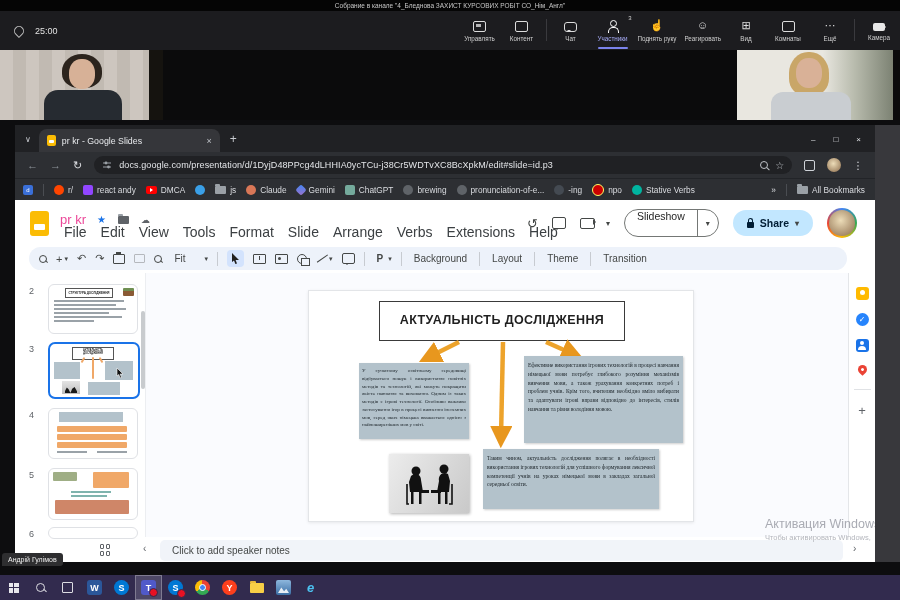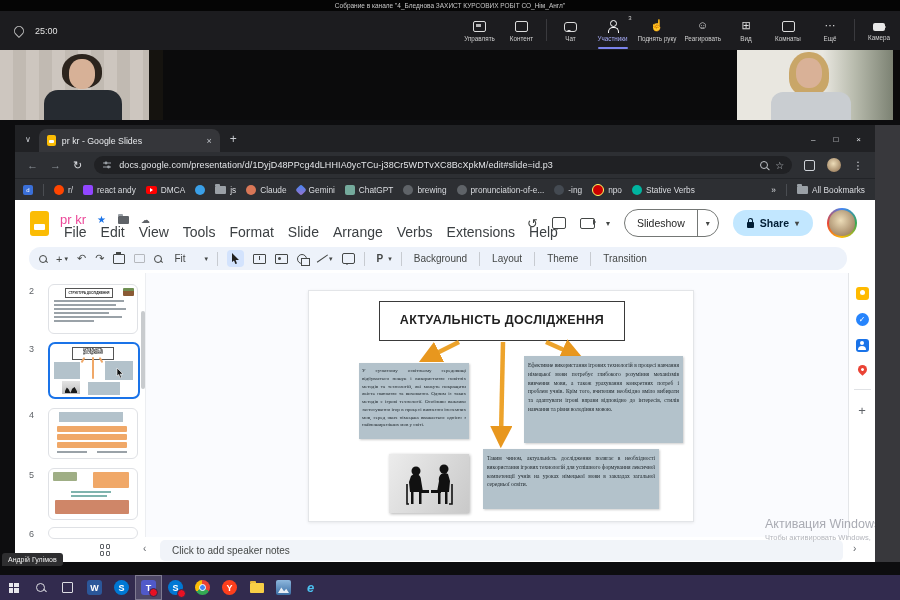--- a/index.html
+++ b/index.html
@@ -99,21 +99,21 @@
   .gs-star{color:#1a73e8;font-size:10px}
   .gs-menubar{position:absolute;left:42px;top:22px;display:flex;font-size:14px;color:#3c4043}
   .gs-menubar span{padding:2px 7px;border-radius:4px}
   .gs-right{position:absolute;right:18px;top:8px;display:flex;align-items:center;gap:14px}
   .gs-hist{font-size:13px;color:#444746}
   .gs-comment{width:12px;height:10px;border:1.3px solid #444746;border-radius:2px;position:relative}
   .gs-comment::after{content:"";position:absolute;left:2px;bottom:-4px;border:2px solid transparent;border-top-color:#444746}
   .gs-cam{width:13px;height:9px;border:1.3px solid #444746;border-radius:2px;position:relative;margin-right:8px}
   .gs-cam::after{content:"";position:absolute;right:-5px;top:0.5px;border:3px solid transparent;border-left-color:#444746}
   .caret{font-size:8px;color:#444746}
-  .btn-slideshow{display:flex;align-items:center;border:1px solid #747775;border-radius:15px;height:26px;overflow:hidden}
+  .btn-slideshow{display:flex;align-items:flex-start;border:1px solid #747775;border-radius:15px;height:26px;overflow:hidden}
   .btn-slideshow .lbl{padding:0 12px;font-size:10.5px;color:#1f1f1f}
   .btn-slideshow .dd{border-left:1px solid #747775;padding:0 8px;height:100%;display:flex;align-items:center}
   .btn-share{display:flex;align-items:center;gap:6px;background:#c2e7ff;border-radius:15px;height:26px;padding:0 14px;
     font-size:10.5px;color:#001d35;font-weight:bold}
   .lock{width:7px;height:6px;background:#001d35;border-radius:1px;position:relative;margin-top:3px}
   .lock::before{content:"";position:absolute;left:1px;top:-4px;width:3px;height:3px;border:1.2px solid #001d35;border-bottom:none;border-radius:3px 3px 0 0}
   .gs-avatar{width:26px;height:26px;border-radius:50%;padding:2px;
     background:conic-gradient(#4285f4,#34a853,#fbbc05,#ea4335,#4285f4)}
   .gs-avatar i{display:block;width:26px;height:26px;border-radius:50%;background:radial-gradient(circle at 45% 40%,#ecdcb8,#8a6a4a)}
   

